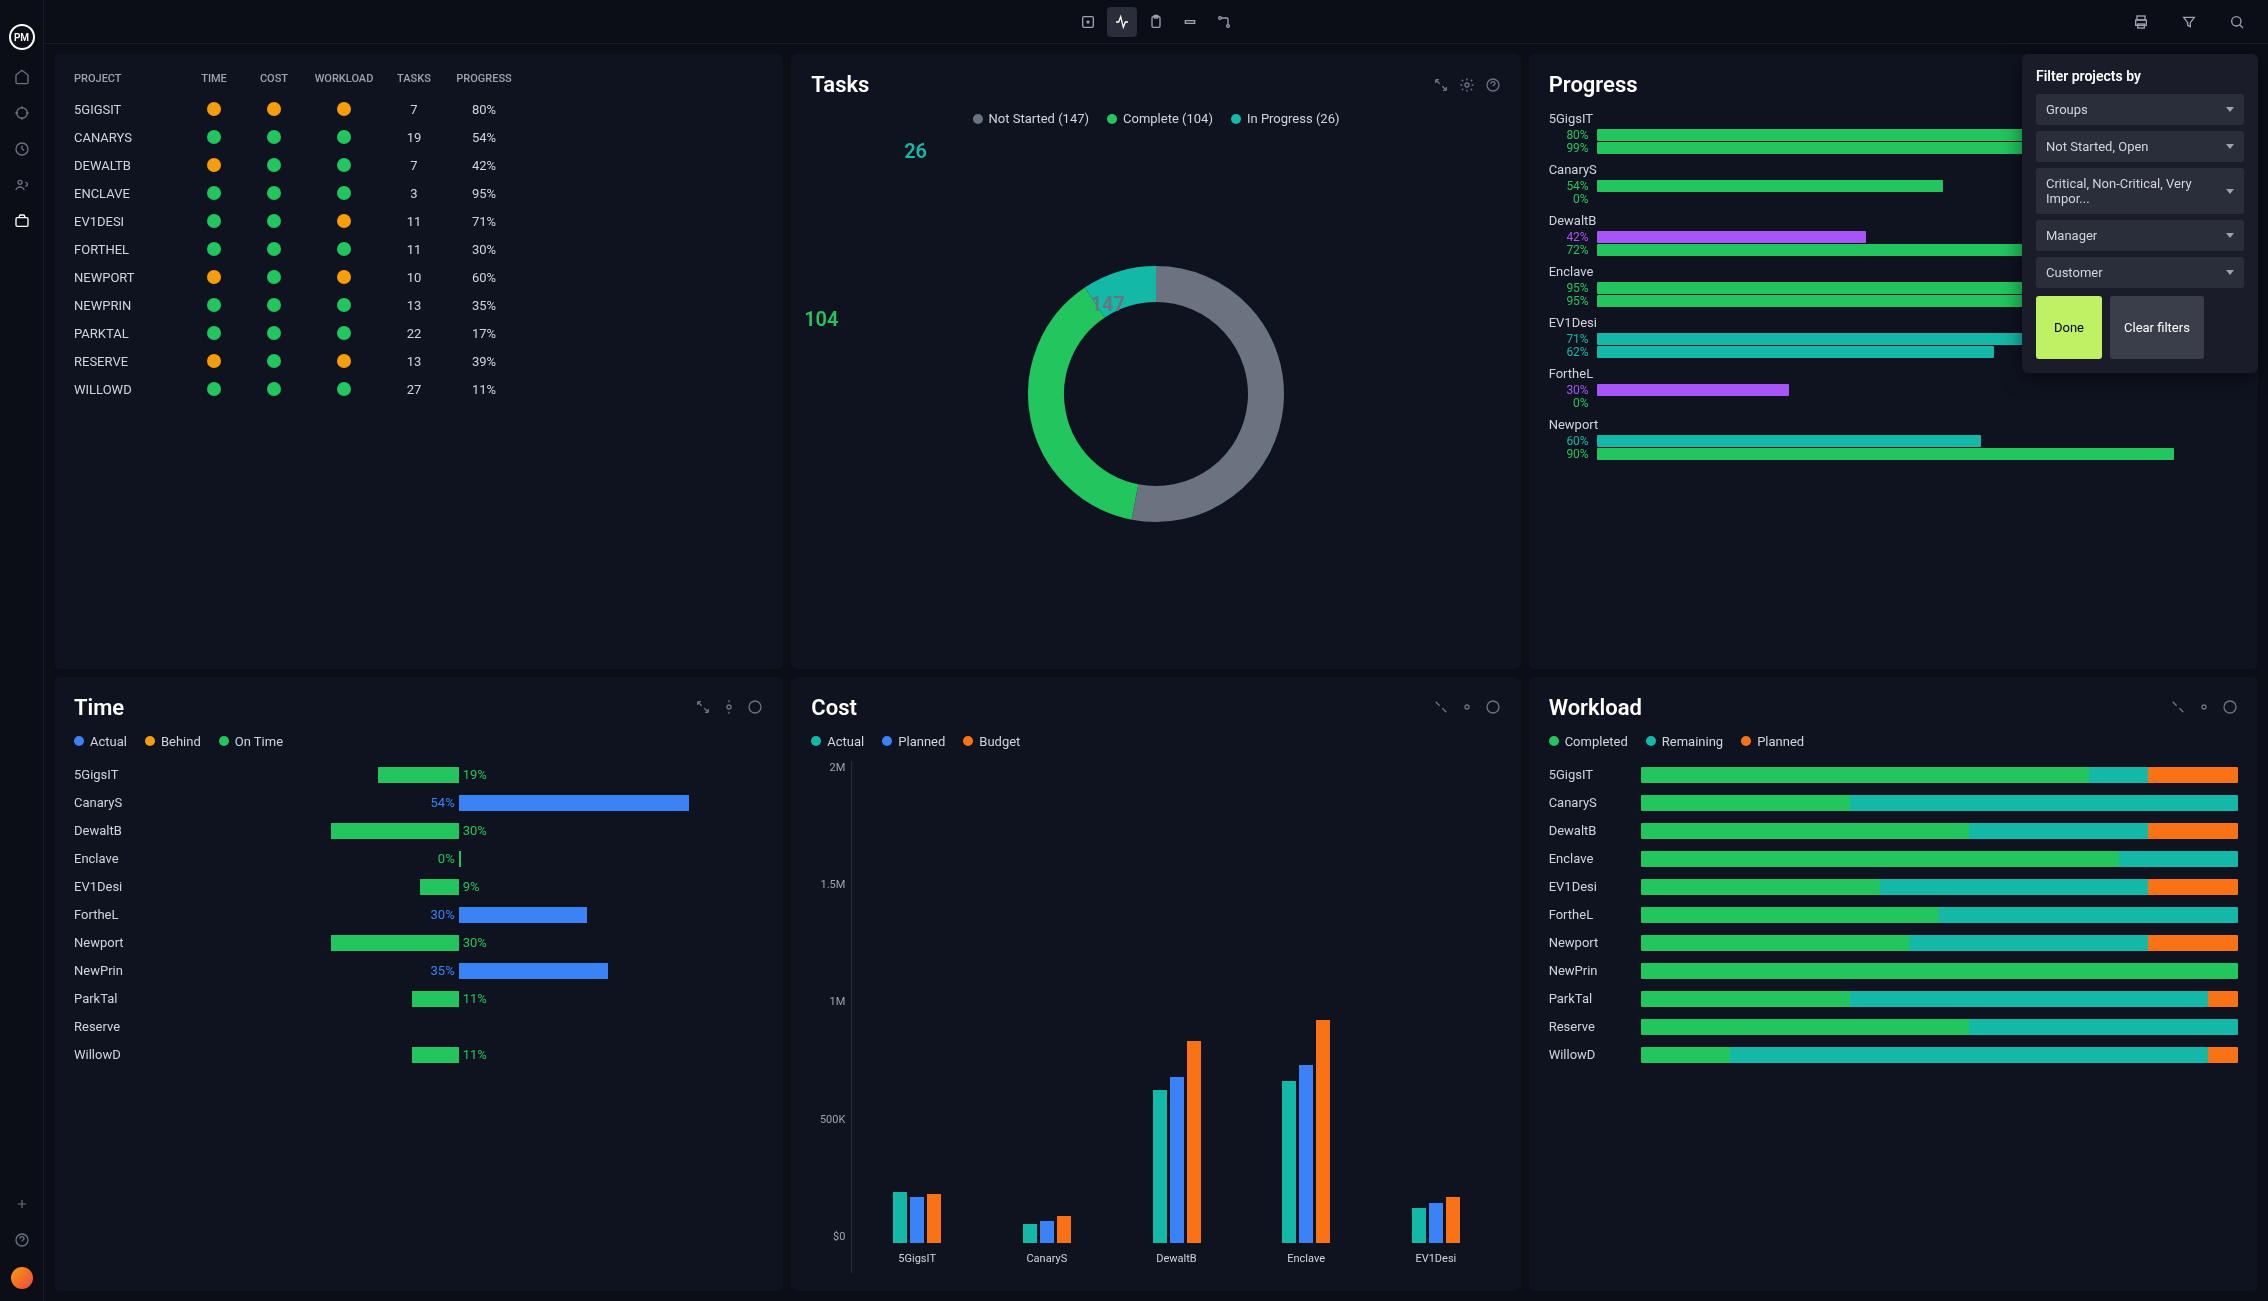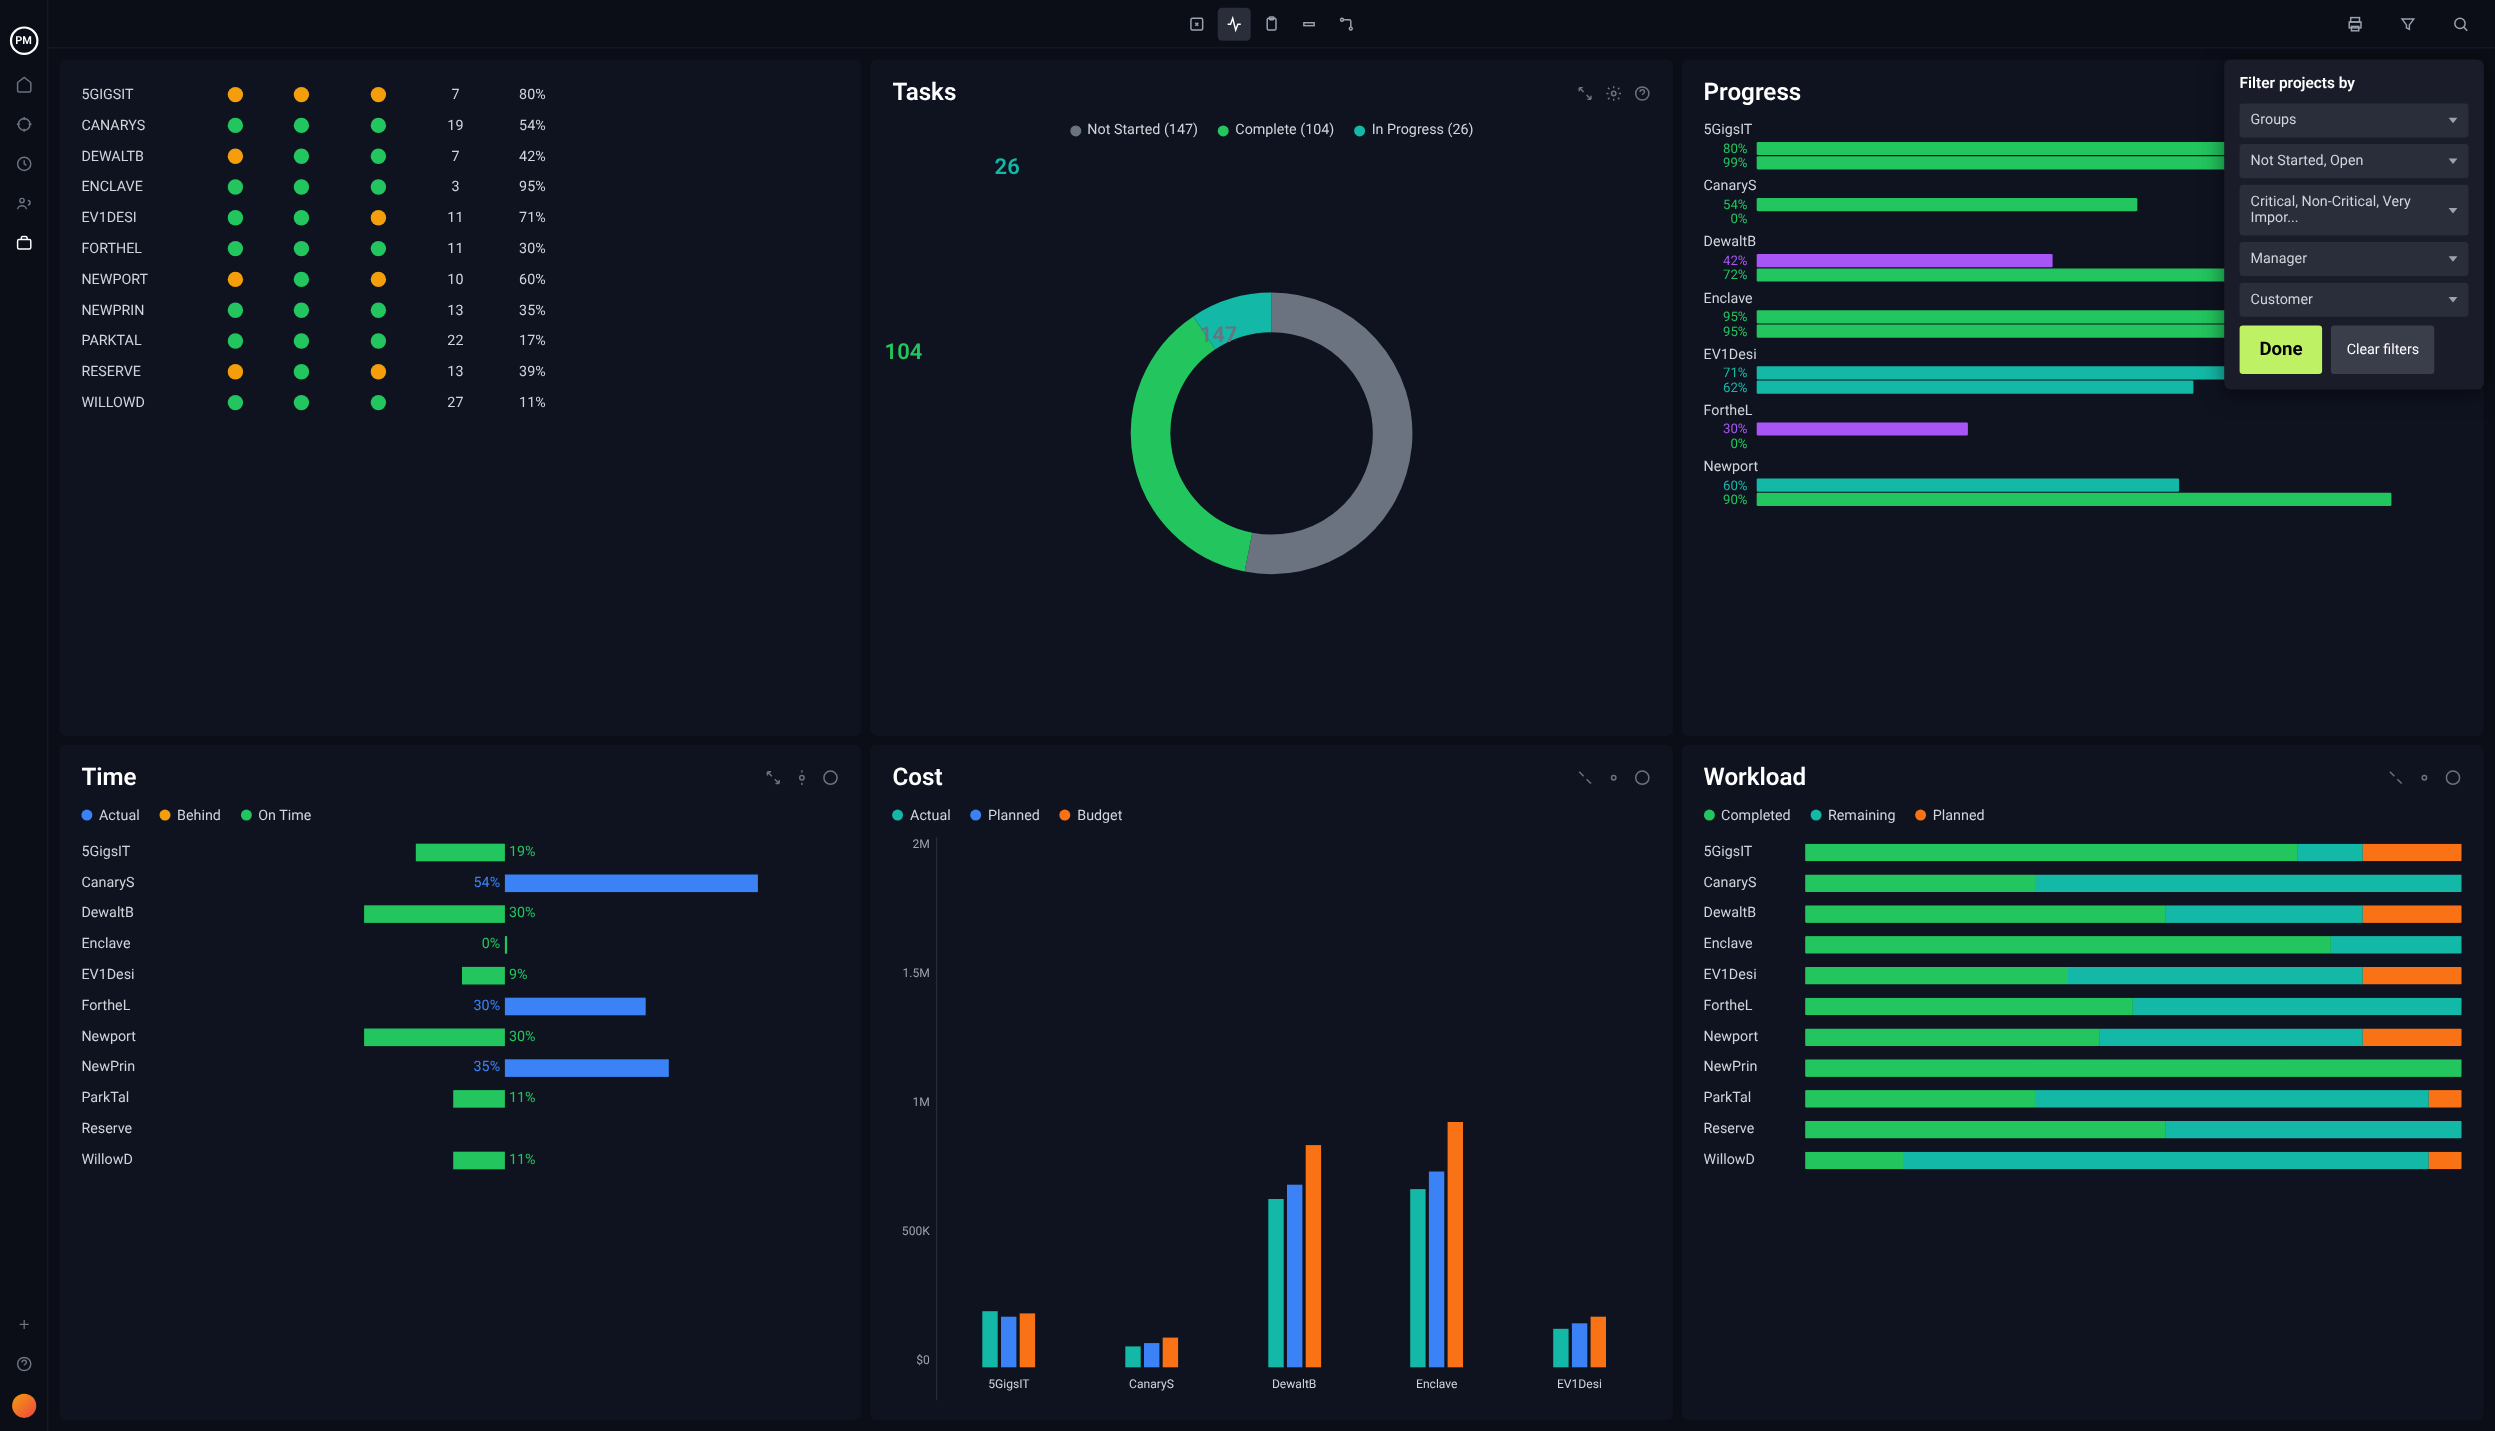--- a/index.html
+++ b/index.html
@@ -56,21 +56,21 @@
 .cost-xlabel{font-size:11px;color:#d1d5db;position:absolute;bottom:8px}
 .workload-rows{flex:1;overflow:hidden}
 .wl-row{display:flex;align-items:center;height:28px;font-size:13px;gap:12px}
 .wl-name{width:80px;color:#d1d5db}
 .wl-bar{flex:1;height:16px;display:flex;border-radius:1px;overflow:hidden}
 .wl-seg{height:100%}
 .filter-panel{position:absolute;top:10px;right:10px;width:236px;background:#1a1d29;border-radius:6px;padding:14px;z-index:10;box-shadow:0 4px 20px rgba(0,0,0,0.5)}
 .filter-title{font-size:14px;font-weight:600;margin-bottom:10px}
 .filter-select{width:100%;background:#2a2d3a;border:none;color:#d1d5db;padding:8px 10px;border-radius:3px;margin-bottom:6px;font-size:13px;display:flex;justify-content:space-between;align-items:center;cursor:pointer}
 .filter-buttons{display:flex;gap:8px;margin-top:8px}
-.btn-done{background:#bef264;color:#000;border:none;padding:12px 18px;border-radius:3px;font-size:17px;font-weight:700;cursor:pointer}
+.btn-done{background:#bef264;color:#000;border:none;padding:24px 18px;border-radius:3px;font-size:13px;font-weight:400;cursor:pointer}
 .btn-clear{background:#3a3d4a;color:#fff;border:none;padding:8px 14px;border-radius:3px;font-size:13px;cursor:pointer}
 .chev{width:0;height:0;border-left:4px solid transparent;border-right:4px solid transparent;border-top:5px solid #9ca3af}
 svg{display:block}
 </style>
 </head>
 <body>
 
 <div class="sidebar">
   <div class="logo">PM</div>
   <div class="nav-icon">
@@ -169,20 +169,28 @@
             <path d="M21 21l-5-5"></path>
           </svg>
         </div>
     </div>
   </div>
 
   <div class="dashboard">
 
     <div class="panel">
       <div class="health-table">
+        <div class="health-head" id="health-head">
+            <div>PROJECT</div>
+            <div class="hc">TIME</div>
+            <div class="hc">COST</div>
+            <div class="hc">WORKLOAD</div>
+            <div class="hc">TASKS</div>
+            <div class="hc">PROGRESS</div>
+          </div>
         <div id="health-body">
             <div class="health-row">
               <div>5GIGSIT</div>
               <div class="hc">
                 <div class="dot o"></div>
               </div>
               <div class="hc">
                 <div class="dot o"></div>
               </div>
               <div class="hc">

